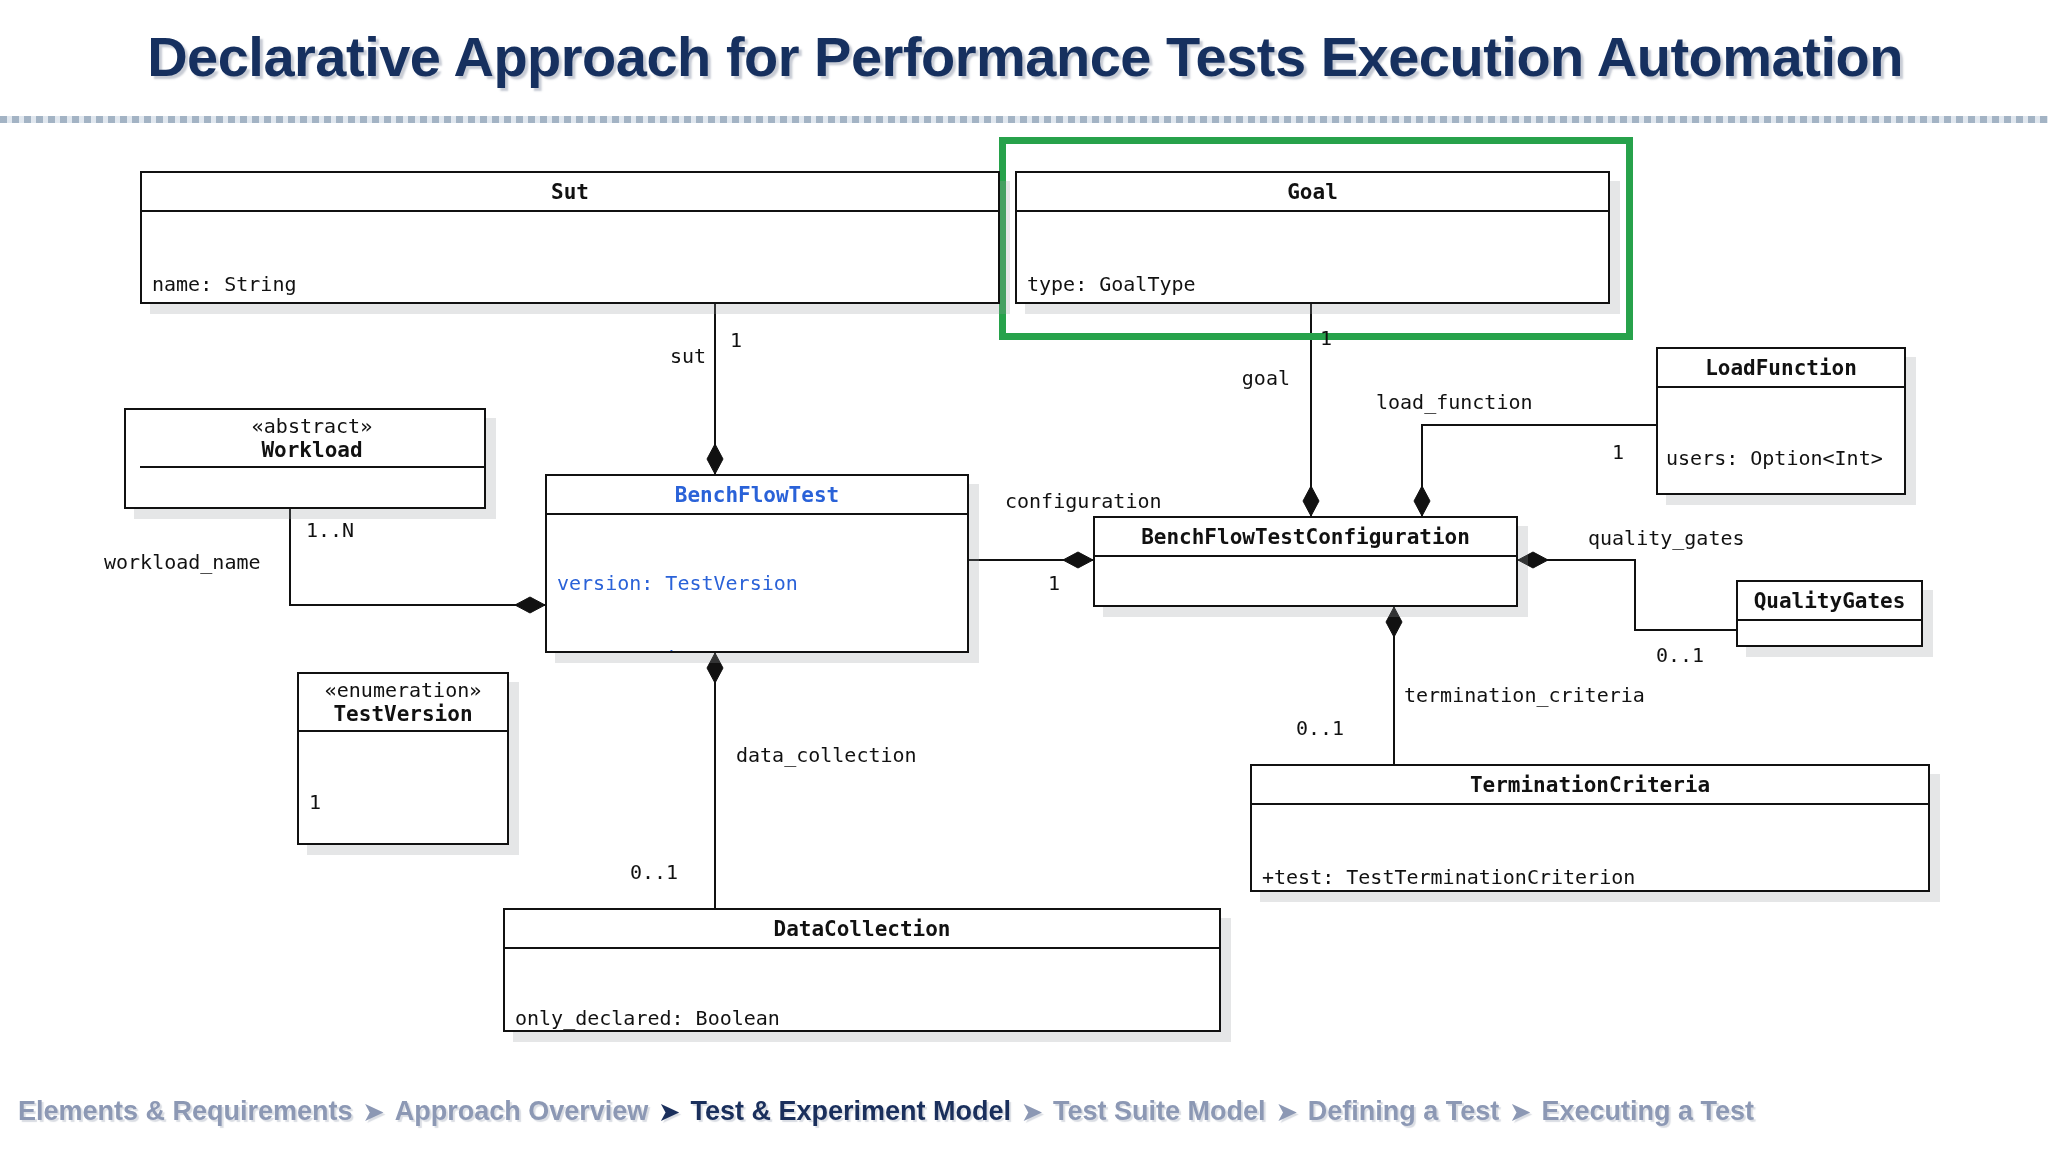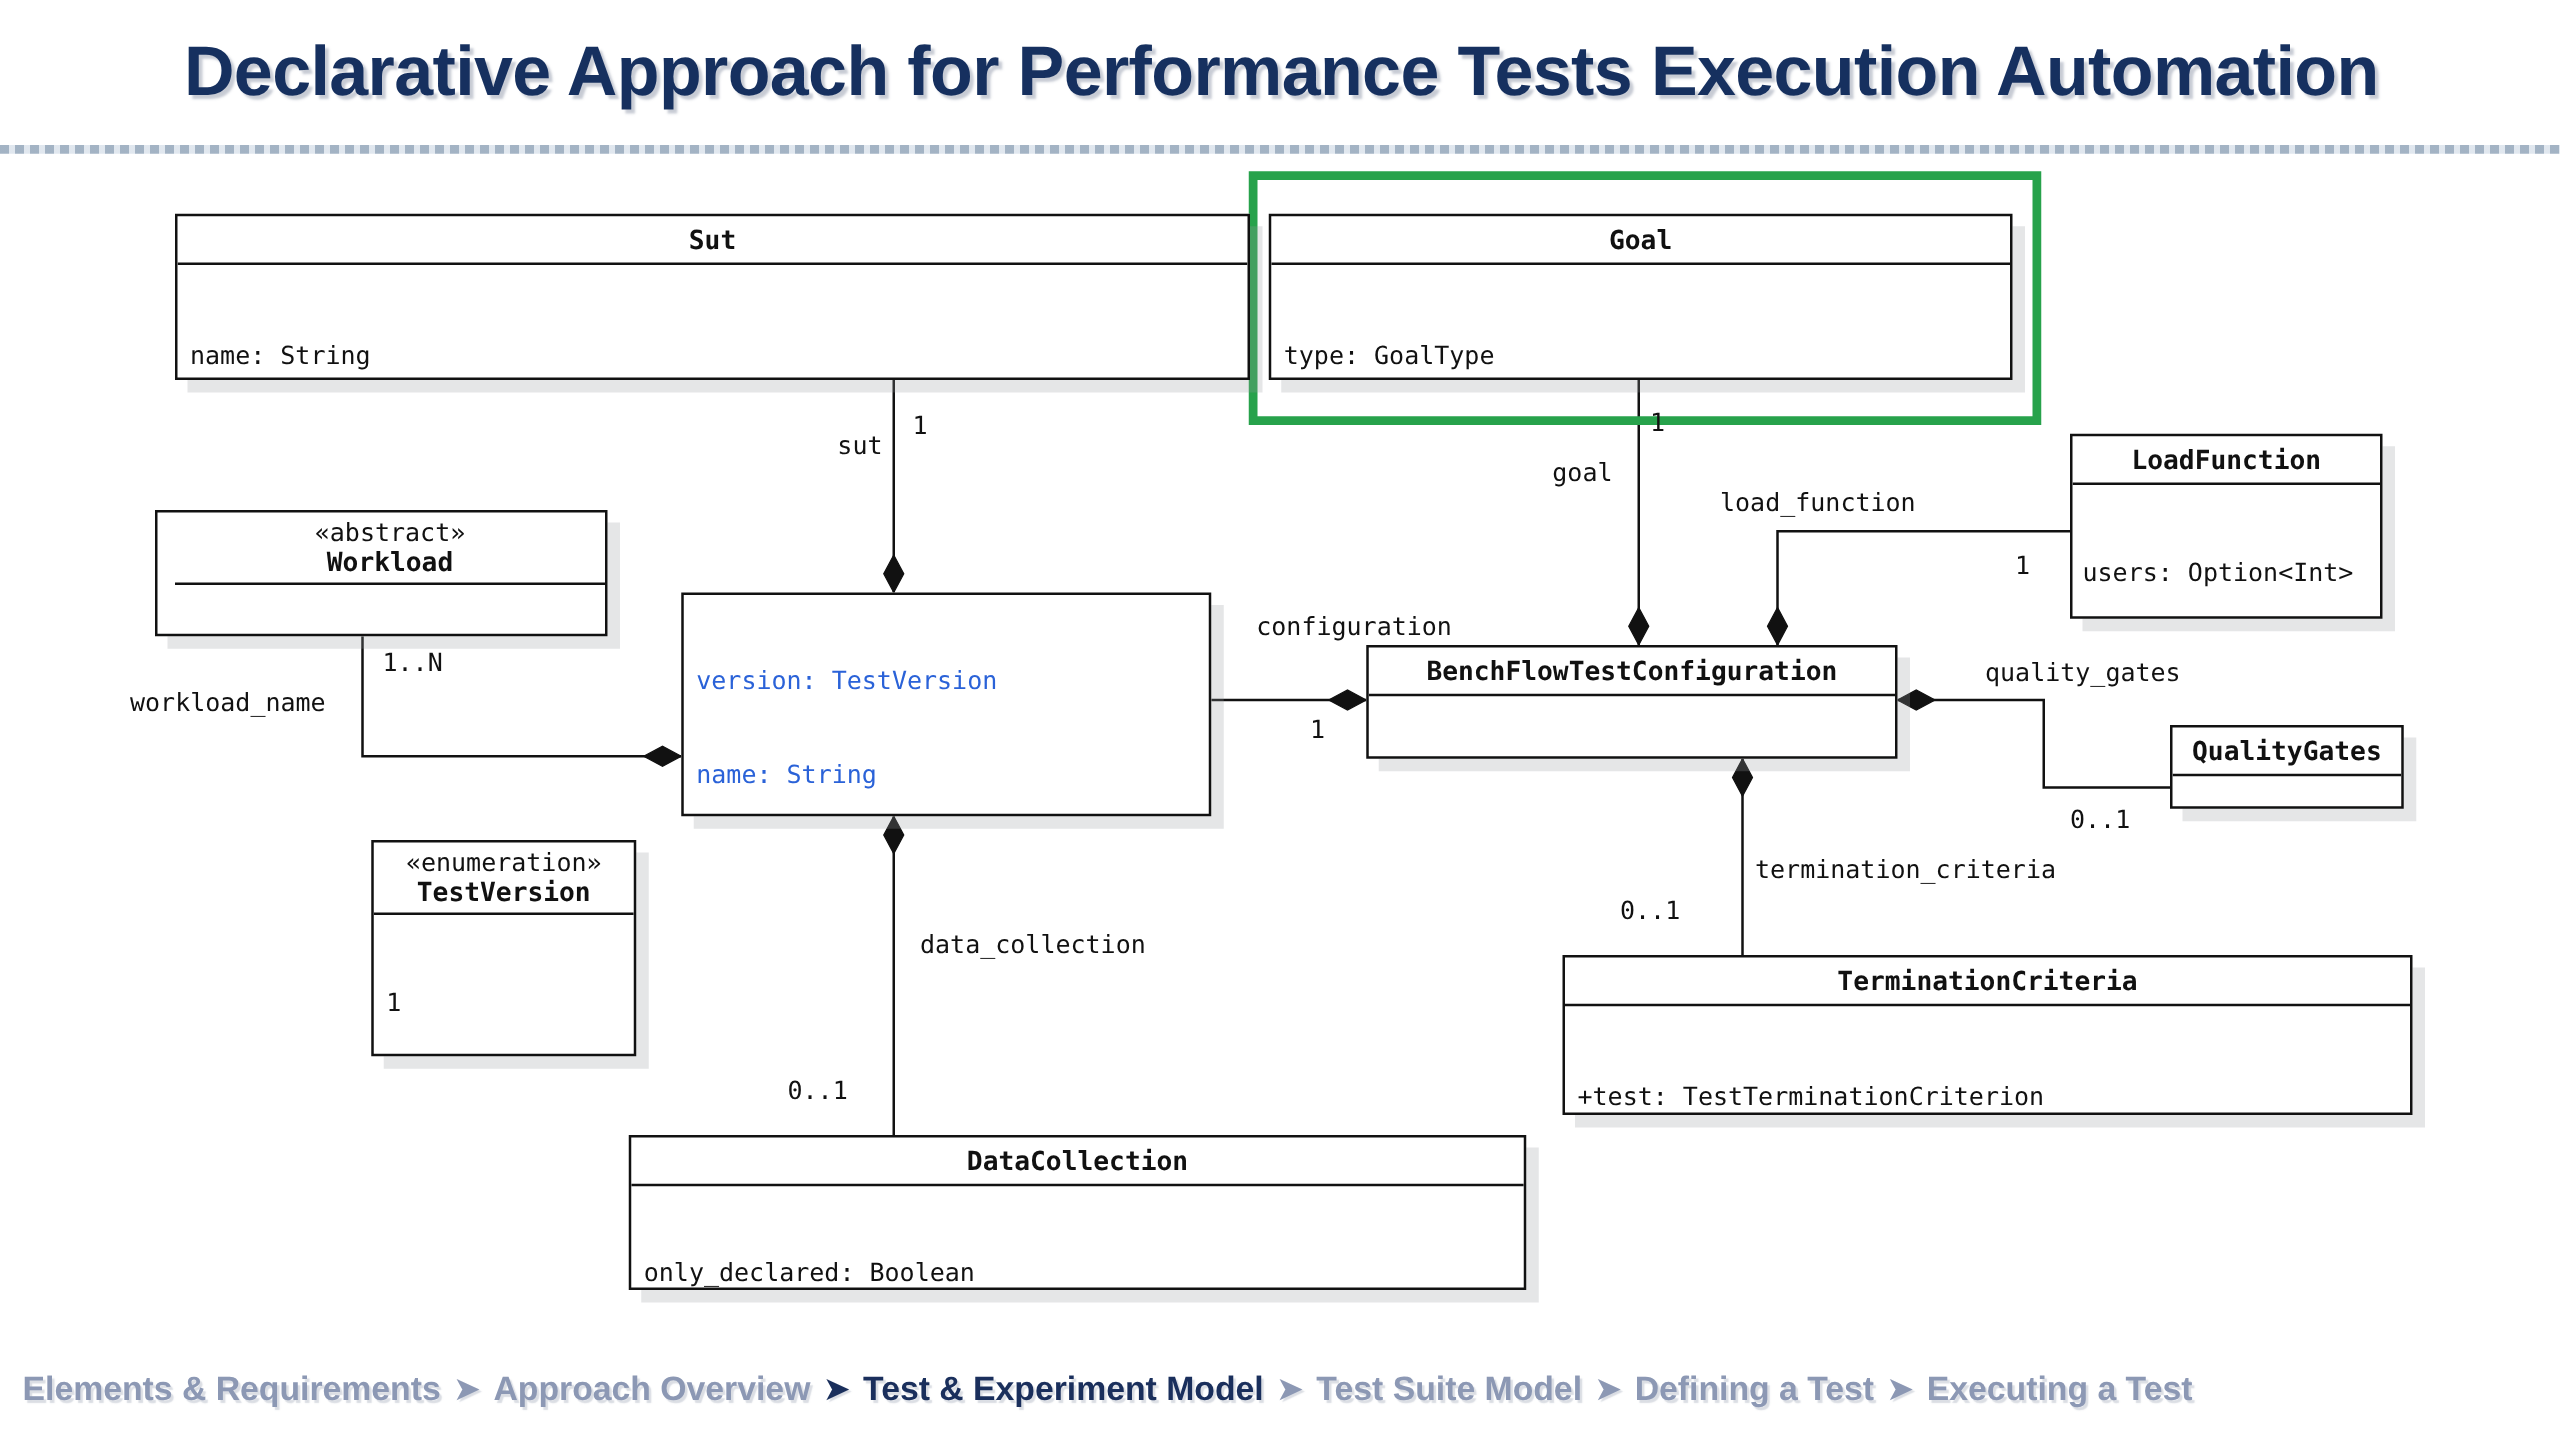--- a/index.html
+++ b/index.html
@@ -172,20 +172,21 @@
   <div class="uml-header" style="padding:4px;">
     <span class="stereotype">«abstract»</span>
     <span>Workload</span>
   </div>
   <div class="uml-attrs" style="padding:4px 10px;">
     
   </div>
 </div>
 
 <div class="uml-box blue-box" style="left:545px;top:474px;width:424px;height:179px;">
+  <div class="uml-header">BenchFlowTest</div>
   <div class="uml-attrs" style="line-height:25px;padding:6px 10px;">
     <div>version: TestVersion</div>
     <div>name: String</div>
     
     
     
   </div>
 </div>
 
 <div class="uml-box" style="left:1093px;top:516px;width:425px;height:91px;">

